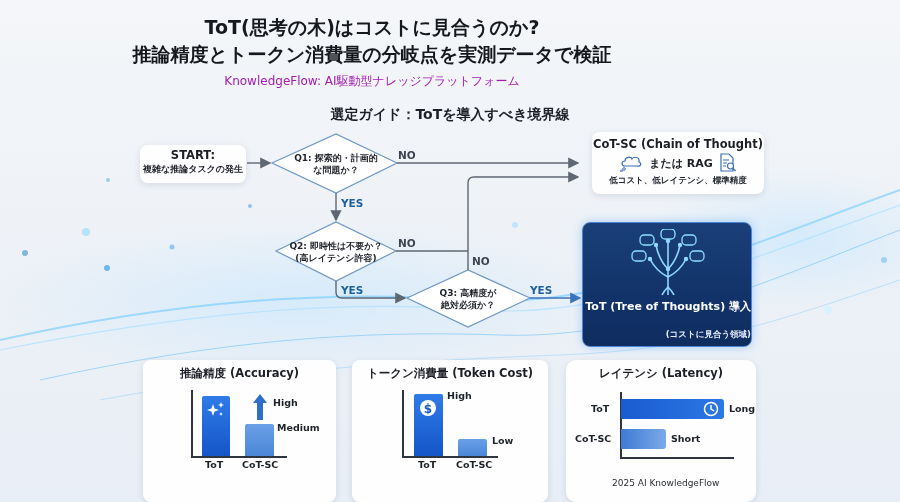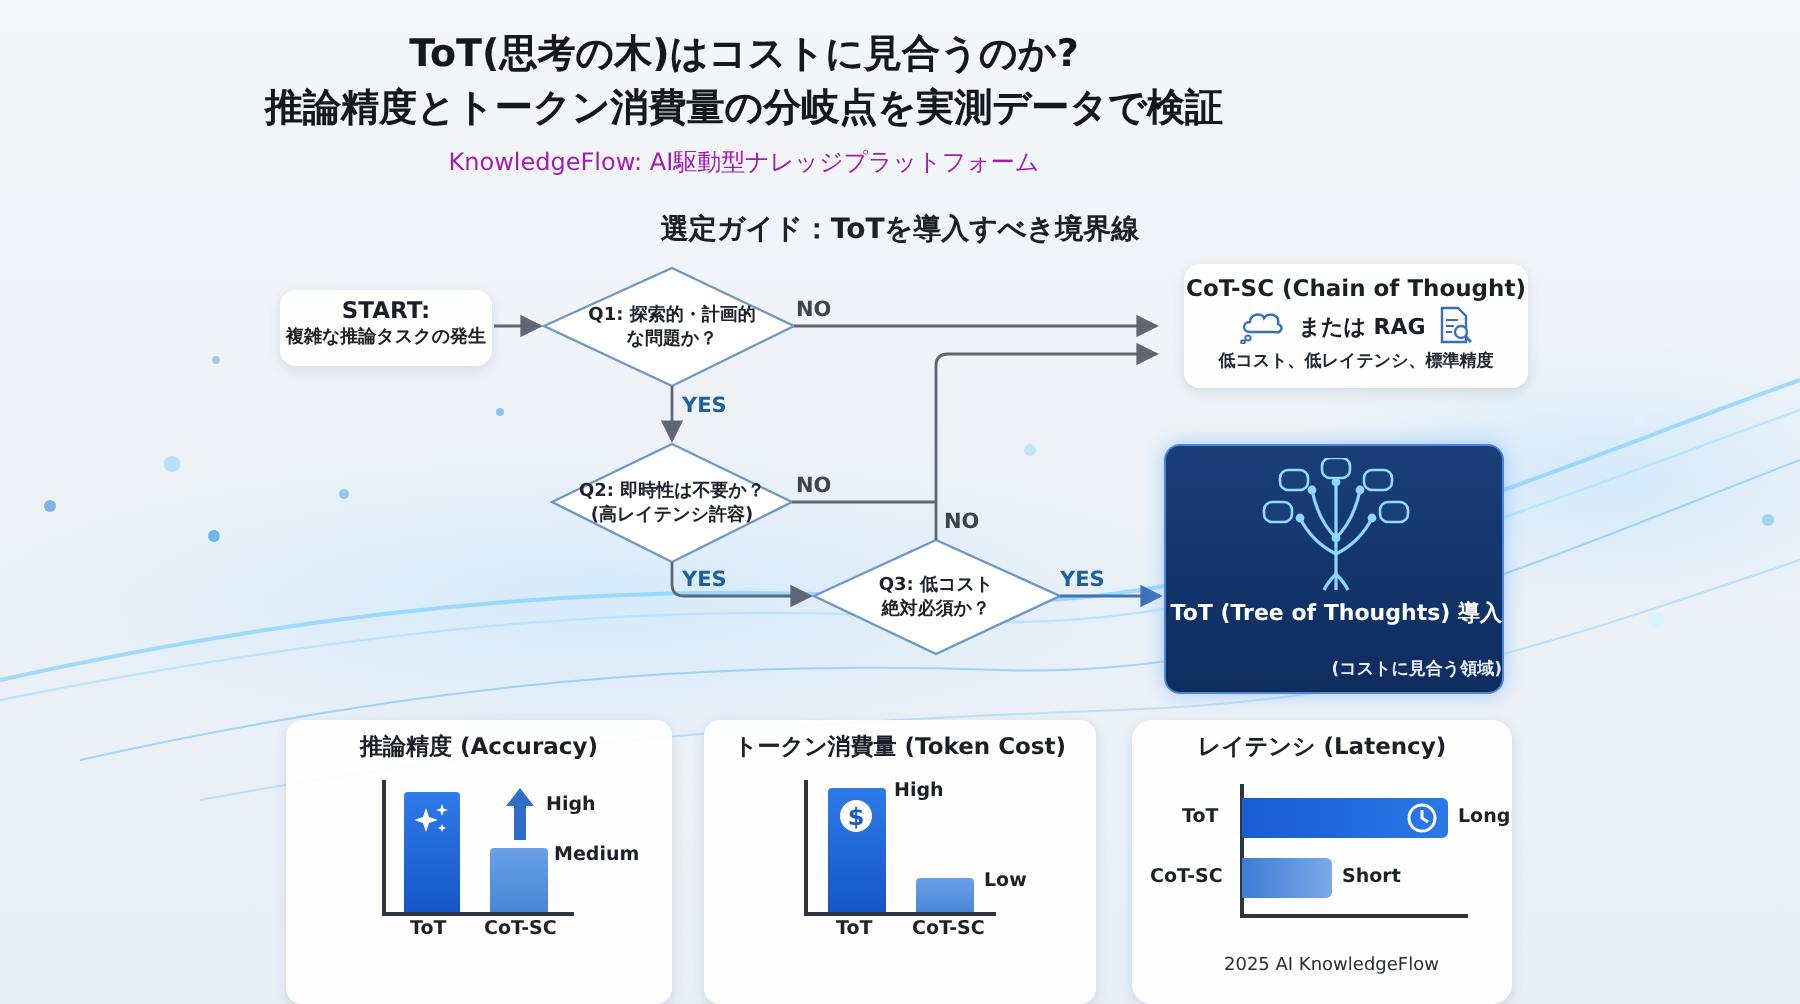--- a/index.html
+++ b/index.html
@@ -144,21 +144,21 @@
 
 <div class="diamond-text" style="left:282px; top:152px; width:108px;">
   <div>Q1: 探索的・計画的</div>
   <div>な問題か？</div>
 </div>
 <div class="diamond-text" style="left:282px; top:240px; width:108px;">
   <div>Q2: 即時性は不要か？</div>
   <div>(高レイテンシ許容)</div>
 </div>
 <div class="diamond-text" style="left:416px; top:287px; width:104px;">
-  <div>Q3: 低コスト</div>
+  <div>Q3: 高精度が</div>
   <div>絶対必須か？</div>
 </div>
 
 <div class="edge-label edge-no" style="left:398px; top:149px;">NO</div>
 <div class="edge-label edge-yes" style="left:341px; top:197px;">YES</div>
 <div class="edge-label edge-no" style="left:398px; top:237px;">NO</div>
 <div class="edge-label edge-yes" style="left:341px; top:284px;">YES</div>
 <div class="edge-label edge-no" style="left:472px; top:255px;">NO</div>
 <div class="edge-label edge-yes" style="left:530px; top:284px;">YES</div>
 

